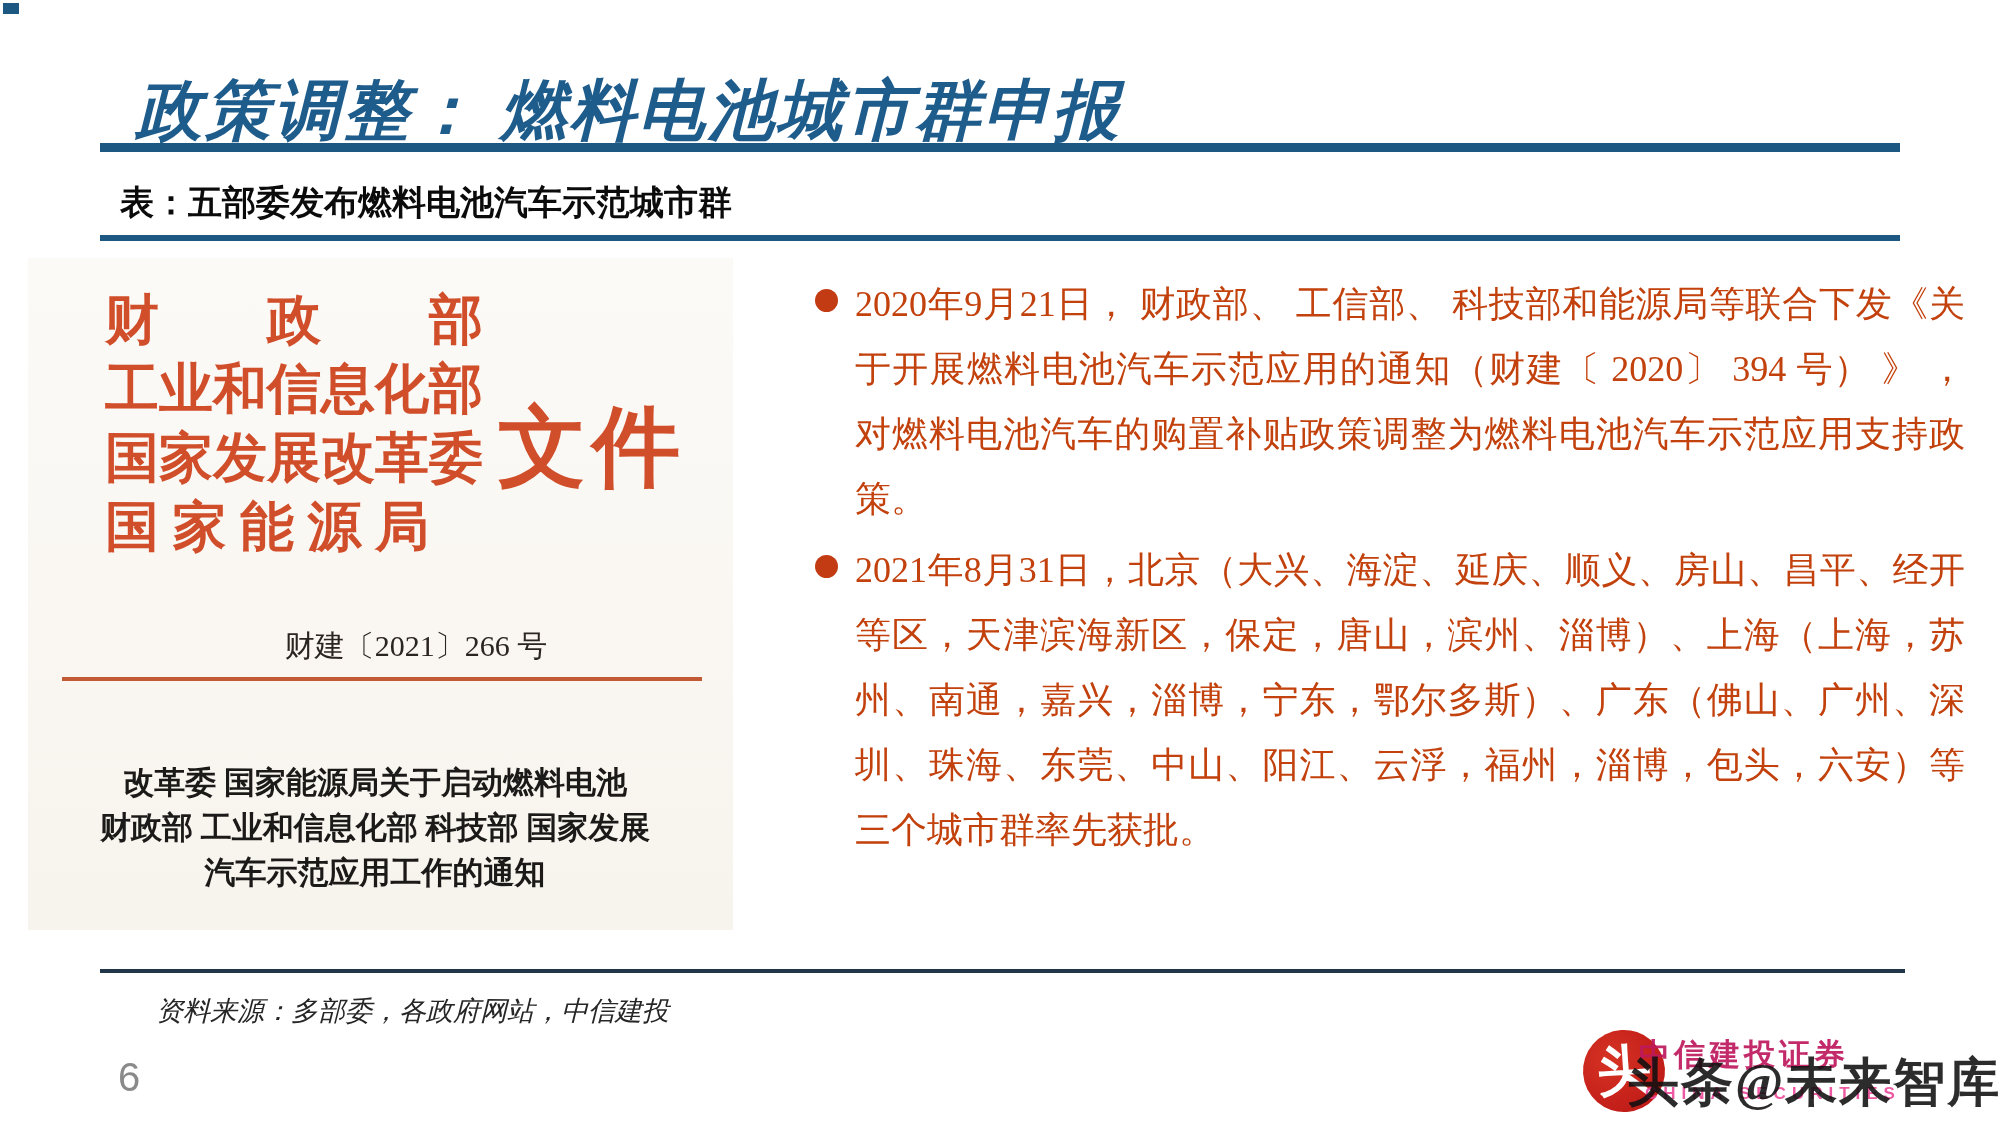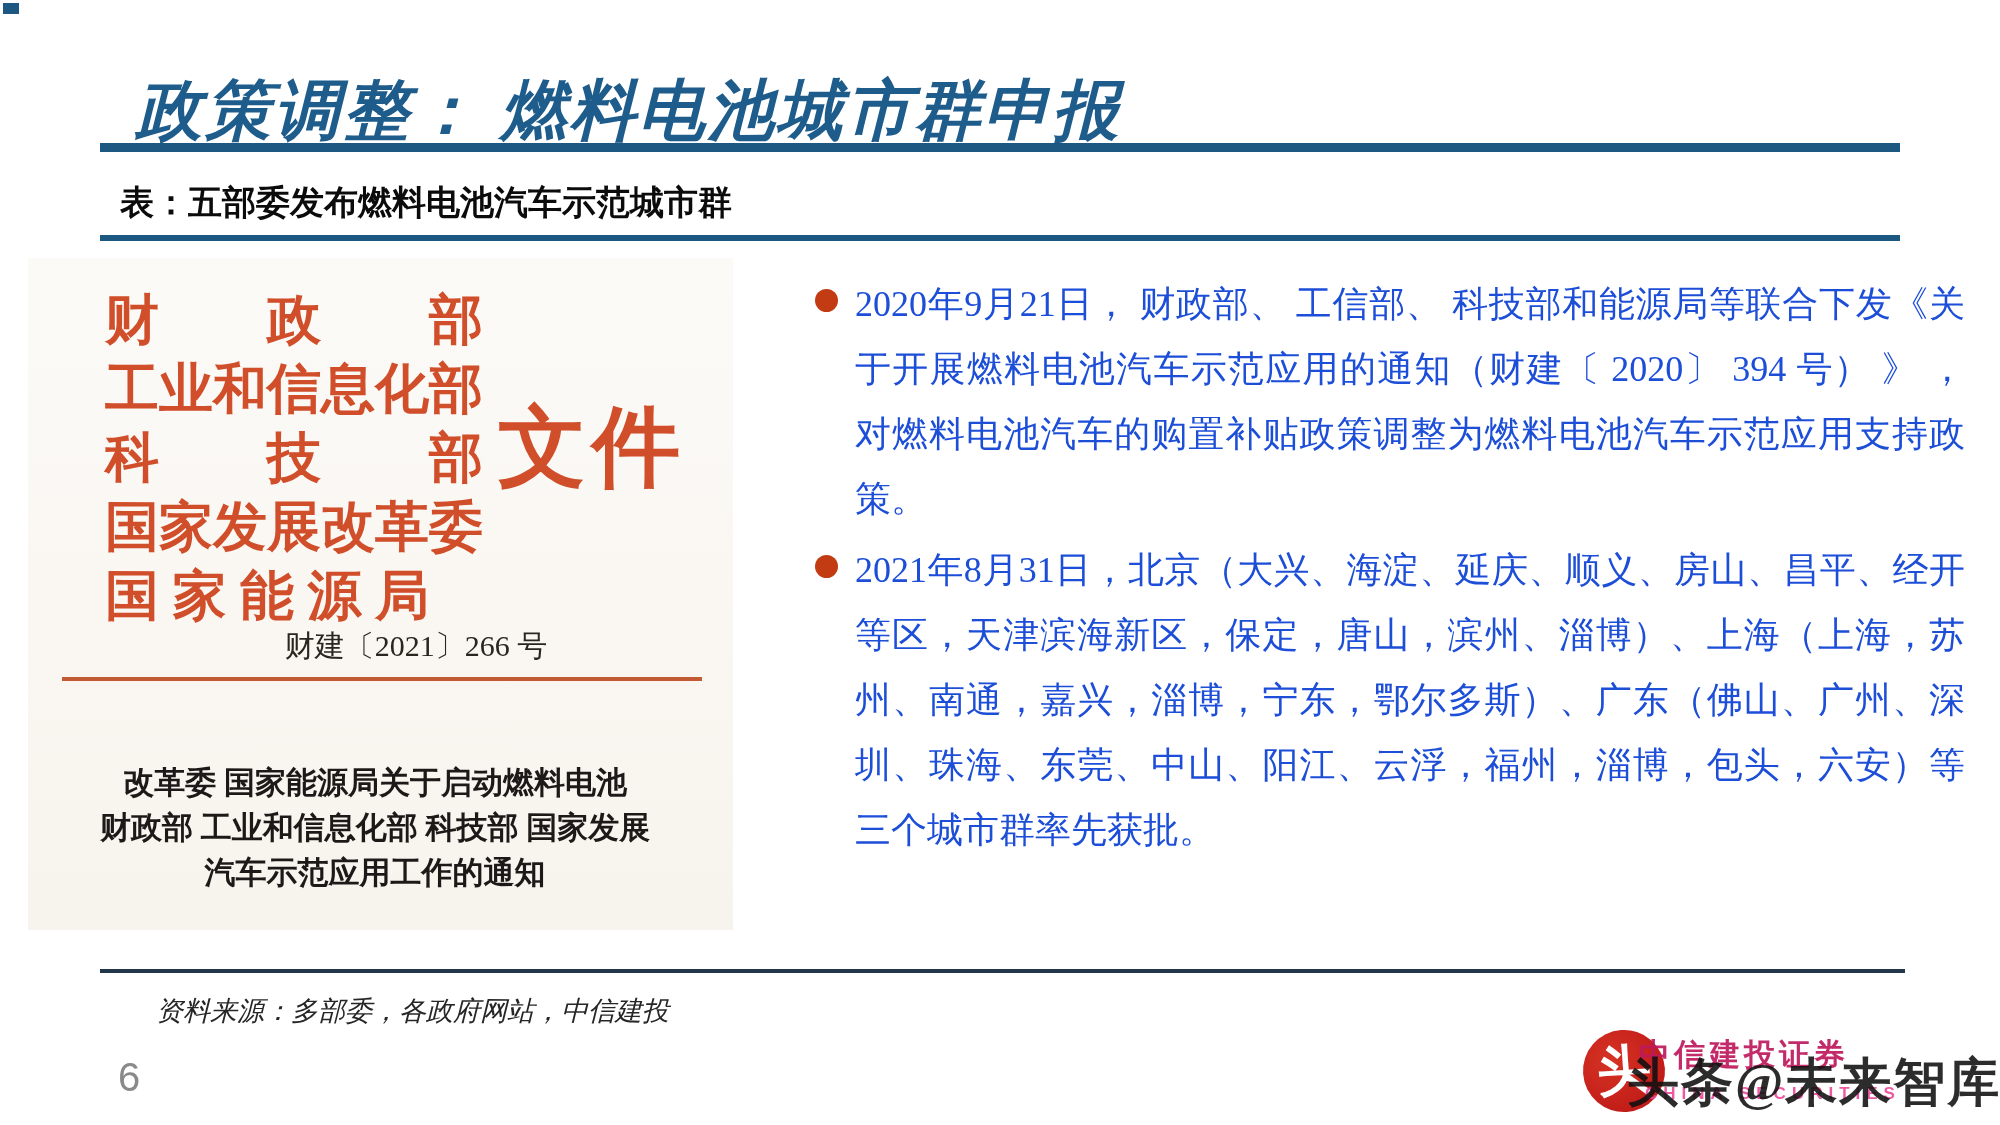--- a/index.html
+++ b/index.html
@@ -52,21 +52,21 @@
   }
 
   
   .bullets{left:815px;top:272px;width:1150px;}
   .bullet-row{display:flex;align-items:flex-start;margin-bottom:6px;}
   .bullet-dot{
     flex:0 0 auto;width:23px;height:23px;border-radius:50%;
     background:#C23B12;margin:17px 17px 0 0;
   }
   .bullet-text{
-    flex:1 1 auto;font-size:36px;line-height:65px;color:#1d4ed8;
+    flex:1 1 auto;font-size:36px;line-height:65px;color:#c2410c;
     text-align:justify;text-justify:inter-ideograph;
   }
 
   
   .footer-rule{left:100px;top:969px;width:1805px;height:4px;background:#22364A;}
   .source-note{
     left:124px;top:993px;font-style:italic;font-size:27px;color:#262626;
     white-space:nowrap;
     margin-left:32px;
   }
@@ -109,21 +109,20 @@
 <h1 class="abs slide-title" style="margin:16px;font-style:italic;">政策调整： 燃料电池城市群申报</h1>
 <div class="abs title-rule"></div>
 
 <div class="abs table-caption">表：五部委发布燃料电池汽车示范城市群</div>
 <div class="abs caption-rule"></div>
 
 <div class="abs doc-panel">
   <div class="doc-agencies">
     <div>财　　政　　部</div>
     <div>工业和信息化部</div>
-    <div>科　　技　　部</div>
     <div>国家发展改革委</div>
     <div>国 家 能 源 局</div>
   </div>
   <div class="doc-type">文件</div>
   <div class="doc-number">财建〔2021〕266 号</div>
   <div class="doc-red-rule"></div>
   <div class="doc-title">
     <div>改革委 国家能源局关于启动燃料电池</div>
     <div>财政部 工业和信息化部 科技部 国家发展</div>
     <div>汽车示范应用工作的通知</div>

